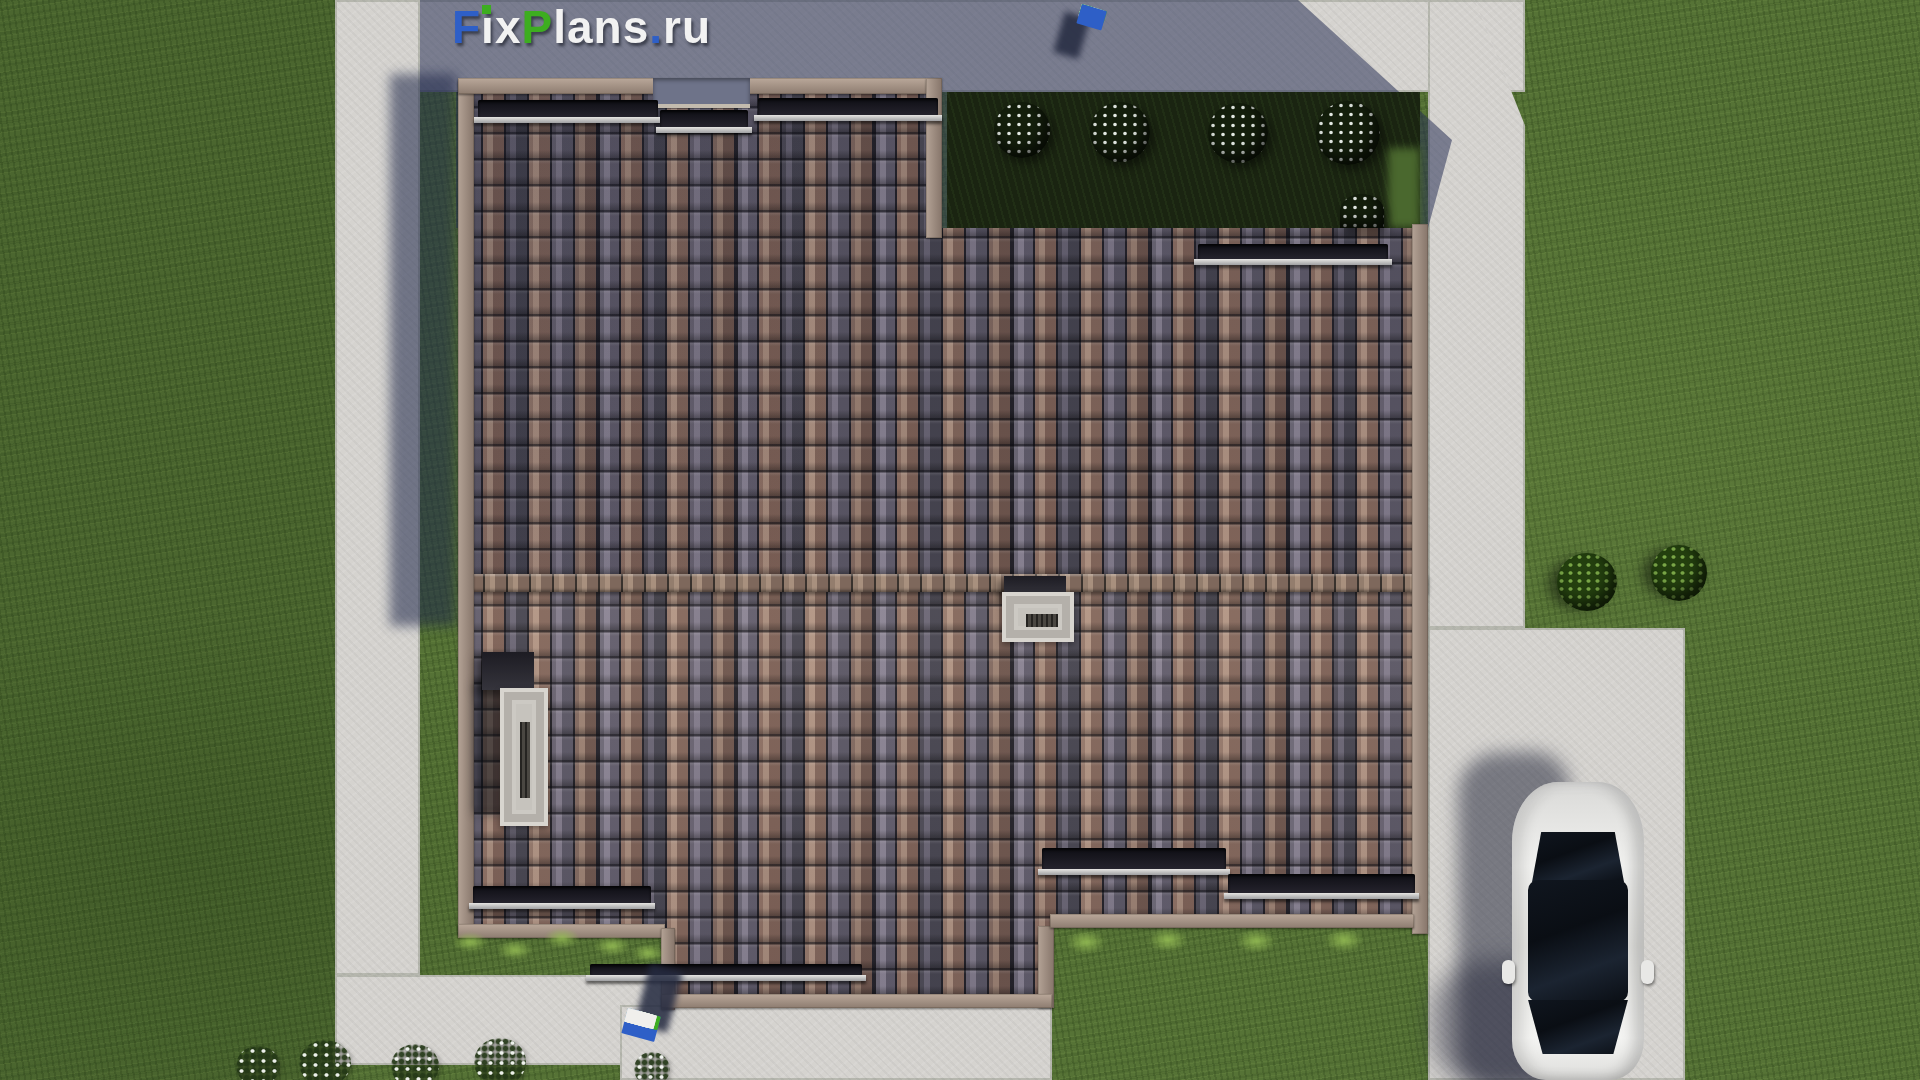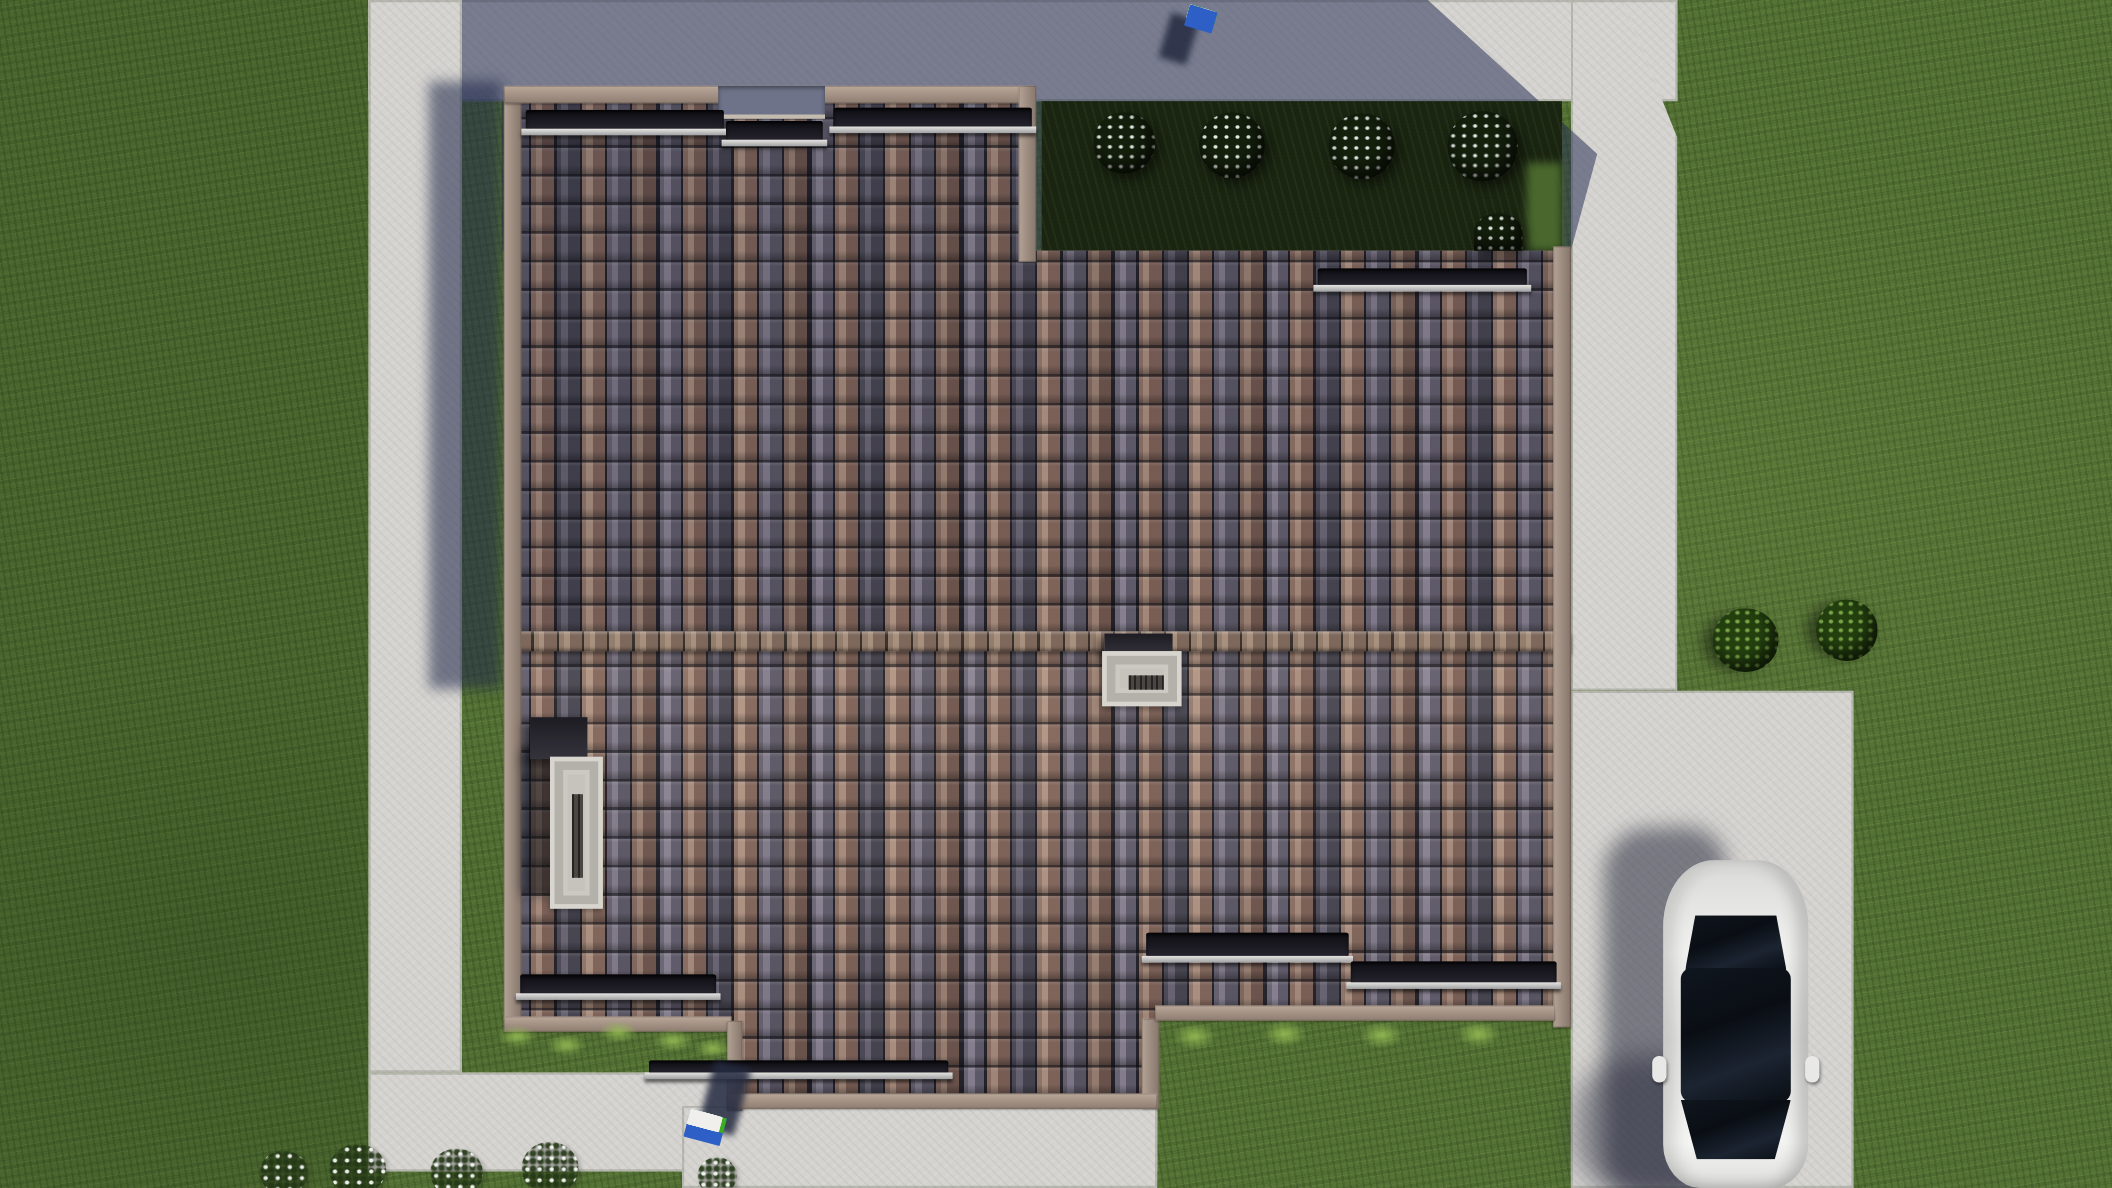--- a/index.html
+++ b/index.html
@@ -271,14 +271,17 @@
   <div class="car-shadow1"></div>
   <div class="car-shadow2"></div>
   <div class="car-body">
     <div class="car-glass car-rear"></div>
     <div class="car-glass car-roofg"></div>
     <div class="car-glass car-wind"></div>
     <div class="car-mirror" style="left:-10px;top:178px"></div>
     <div class="car-mirror" style="left:129px;top:178px"></div>
   </div>
 
+  <div id="logo">
+    <span class="c-blue">F</span><span class="c-white has-dot">i</span><span class="c-white">x</span><span class="c-green">P</span><span class="c-white">lans</span><span class="c-blue">.</span><span class="c-white">ru</span>
+  </div>
 
 </div>
 
 </body></html>

